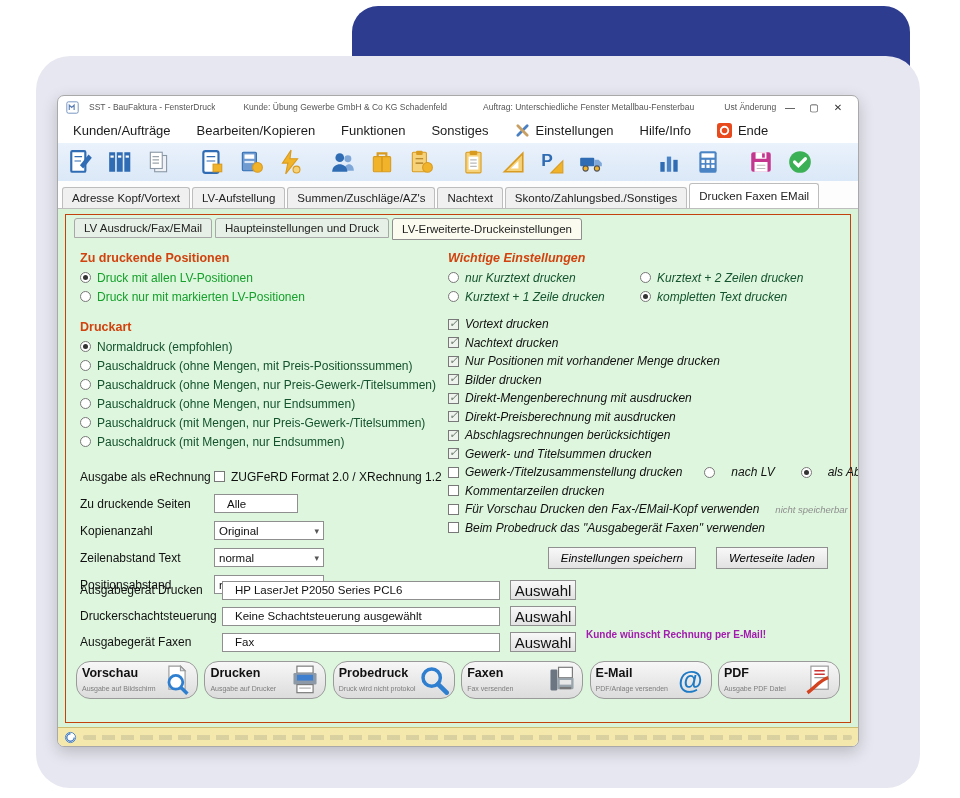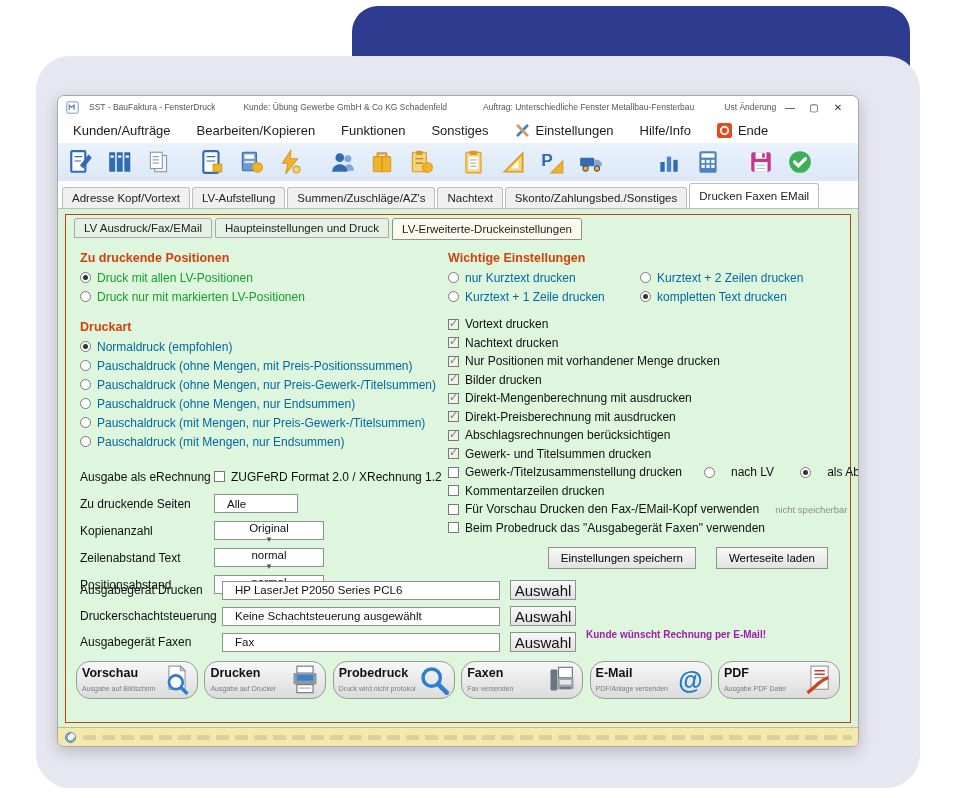--- a/index.html
+++ b/index.html
@@ -30,39 +30,39 @@
     border-radius:3px 3px 0 0;margin-right:2px;color:#222;white-space:nowrap;}
   .mtab.active{background:#fff;height:24px;line-height:24px;position:relative;z-index:2;}
   
   .content{flex:1;background:#d9f3d9;padding:5px 7px 4px;}
   .panel{position:relative;width:100%;height:100%;border:1px solid #c2410c;background:#ddf6dd;box-sizing:border-box;}
   .subtabs{position:absolute;left:8px;top:3px;display:flex;}
   .stab{height:18px;line-height:18px;padding:0 9px;font-size:11.5px;background:#e6f0e6;border:1px solid #a8a8a8;margin-right:3px;
     border-radius:3px 3px 0 0;color:#222;white-space:nowrap;}
   .stab.active{background:#fbfbef;height:20px;line-height:20px;border-color:#8e8e8e;}
   .sec-h{font-size:12.5px;font-weight:bold;color:#d2420e;margin:0 0 3px;}
-  .radio-row{display:flex;align-items:center;gap:6px;height:19px;font-size:12px;color:#0369a1;white-space:nowrap;}
+  .radio-row{display:flex;align-items:center;gap:6px;height:19px;font-size:12px;color:#14532d;white-space:nowrap;}
   .green-opts .radio-row{color:#16a02c;}
   .radio{width:11px;height:11px;border:1px solid #787878;border-radius:50%;background:#fff;position:relative;flex:none;box-sizing:border-box;}
   .radio.on::after{content:"";position:absolute;left:2px;top:2px;right:2px;bottom:2px;background:#333;border-radius:50%;}
   .cbox{width:11px;height:11px;border:1px solid #787878;background:#fff;flex:none;position:relative;box-sizing:border-box;}
   .cbox.on{background:#eef3ee;}
   .cbox.on::after{content:"\2713";position:absolute;left:0px;top:-3px;font-size:11px;color:#6f7f6f;}
   
   .left-block{position:absolute;left:14px;top:36px;width:366px;}
   .gap14{height:14px;} .gap12{height:12px;}
   .frow{display:flex;align-items:center;height:27px;font-size:12px;color:#111;}
   .flabel{width:134px;flex:none;}
   input.txt{height:17px;border:1px solid #8f8f8f;font-size:11.5px;padding:0 12px;background:#fff;font-family:inherit;color:#111;}
   .sel{width:110px;height:19px;border:1px solid #8f8f8f;background:#fff;display:flex;align-items:center;justify-content:space-between;
-    padding:0 4px;font-size:11.5px;box-sizing:border-box;flex-direction:column;}
+    padding:0 4px;font-size:11.5px;box-sizing:border-box;}
   .sel .arr{color:#555;font-size:9px;}
   .chk-inline{display:flex;align-items:center;gap:6px;}
   
-  .right-block{position:absolute;left:382px;top:36px;width:404px;}
+  .right-block{position:absolute;left:382px;top:36px;width:404px;font-style:italic;}
   .rgrid{display:grid;grid-template-columns:192px auto;}
   .chk-list{margin-top:9px;}
   .chk-row{display:flex;align-items:center;gap:6px;height:18.5px;font-size:12px;color:#111;white-space:nowrap;}
   .note{font-size:9.5px;color:#8e8e8e;margin-left:10px;}
   .inline-radios{display:flex;align-items:center;gap:16px;margin-left:16px;}
   .inline-radios .lbl2{margin-right:10px;}
   .act-btns{display:flex;gap:20px;margin-top:10px;justify-content:flex-end;padding-right:24px;}
   .sbtn{height:20px;padding:0 12px;background:linear-gradient(#f8f8f8,#e2e2e2);border:1px solid #909090;font-size:11.5px;
     display:flex;align-items:center;white-space:nowrap;}
   

